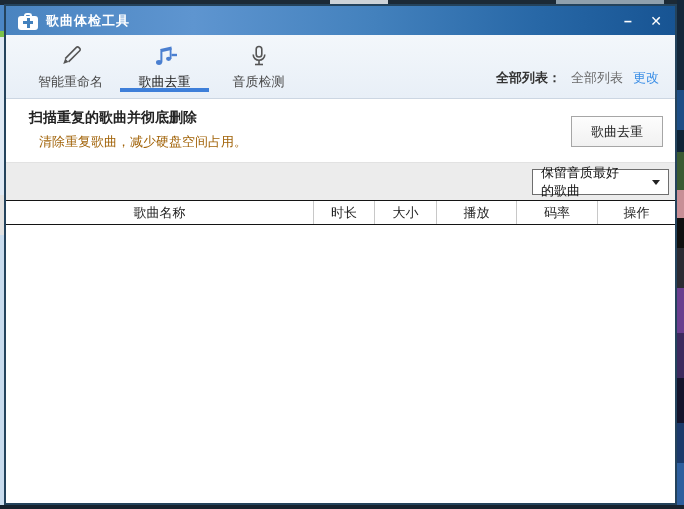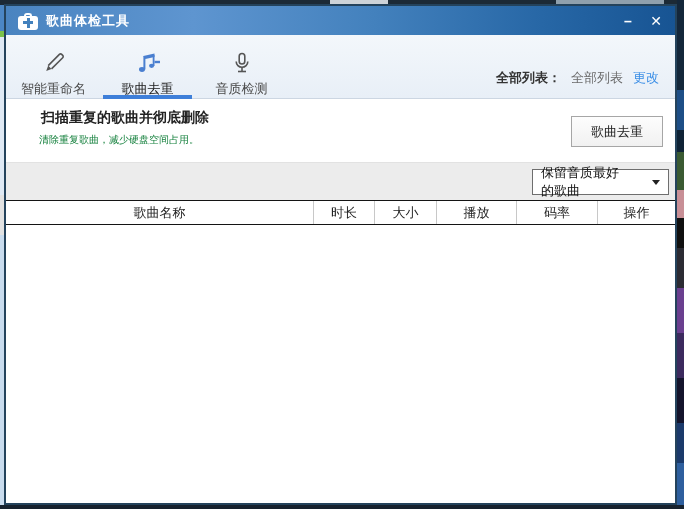--- a/index.html
+++ b/index.html
@@ -44,39 +44,39 @@
   .win-title { color:#fff; font-size:13px; font-weight:bold; letter-spacing:1px; }
   .win-controls { position:absolute; right:8px; top:0; height:29px; display:flex; align-items:center; gap:6px; }
   .win-btn { width:22px; height:22px; display:flex; align-items:center; justify-content:center;
              color:#fff; font-weight:bold; font-size:14px; cursor:pointer; }
 
   
   .tabbar {
     height:64px; flex:0 0 64px; position:relative;
     background:linear-gradient(#f3f7fb,#e8eff7);
     border-bottom:1px solid #ccd6e2;
-    display:flex; align-items:flex-end; padding-left:1px;
+    display:flex; align-items:center; padding-left:18px;
   }
   .tab { width:93px; display:flex; flex-direction:column; align-items:center; justify-content:center;
          gap:5px; position:relative; cursor:pointer; }
   .tab .t-icon { height:26px; display:flex; align-items:flex-end; justify-content:center; }
   .tab .t-label { font-size:13px; color:#4a4a4a; }
   .tab.active .t-label { color:#1a1a1a; font-weight:normal; }
   .tab.active::after { content:""; position:absolute; left:2px; right:2px; bottom:-1px; height:4px; background:#3e7fd9; }
   .tab-sep { width:1px; background:#c3cdd8; margin:7px 0; }
 
   .scan-range { position:absolute; right:16px; top:34px; font-size:13px; display:flex; gap:10px; align-items:center; }
   .scan-range .sr-label { color:#333; font-weight:bold; }
   .scan-range .sr-value { color:#6b6b6b; }
   .scan-range .sr-change { color:#3a8ee6; cursor:pointer; }
 
   
-  .section { height:63px; flex:0 0 63px; background:#fff; position:relative;margin-left:12px; }
+  .section { height:63px; flex:0 0 63px; background:#fff; position:relative; }
   .sec-title { position:absolute; left:23px; top:10px; font-size:14px; font-weight:bold; color:#222; }
-  .sec-sub { position:absolute; left:21px; top:34px; font-size:10px; color:#15803d; }
+  .sec-sub { position:absolute; left:33px; top:34px; font-size:13px; color:#a16207; }
   .start-btn {
     position:absolute; right:12px; top:17px; width:92px; height:31px;
     background:linear-gradient(#fdfdfd,#f1f1f1); border:1px solid #a6a6a6;
     font-size:13px; color:#222; font-family:inherit; cursor:pointer;
   }
 
   
   .toolband { height:38px; flex:0 0 38px; background:#ececec; border-top:1px solid #e2e2e2; position:relative; }
   .dropdown {
     position:absolute; right:6px; top:6px; width:137px; height:26px;

